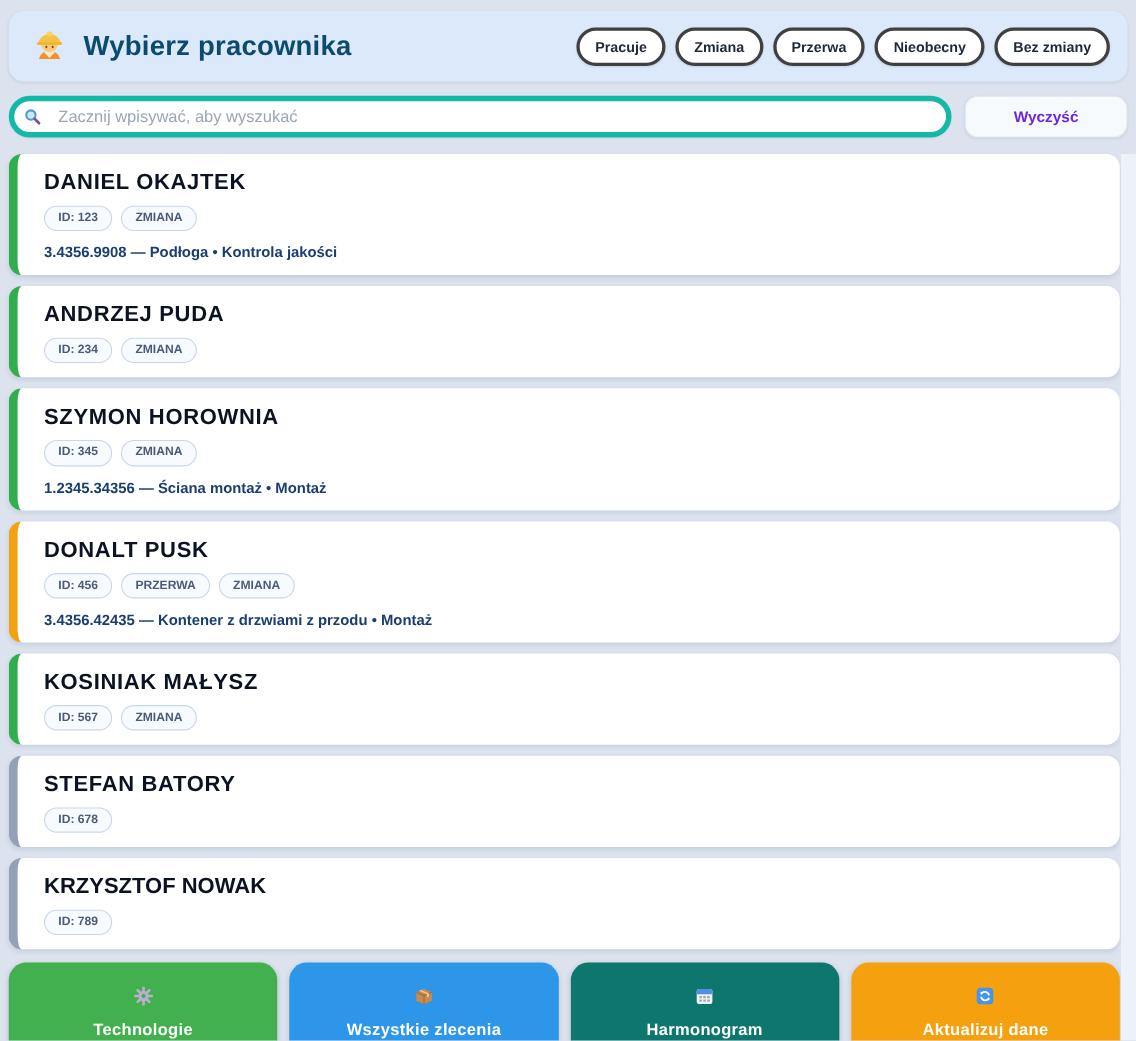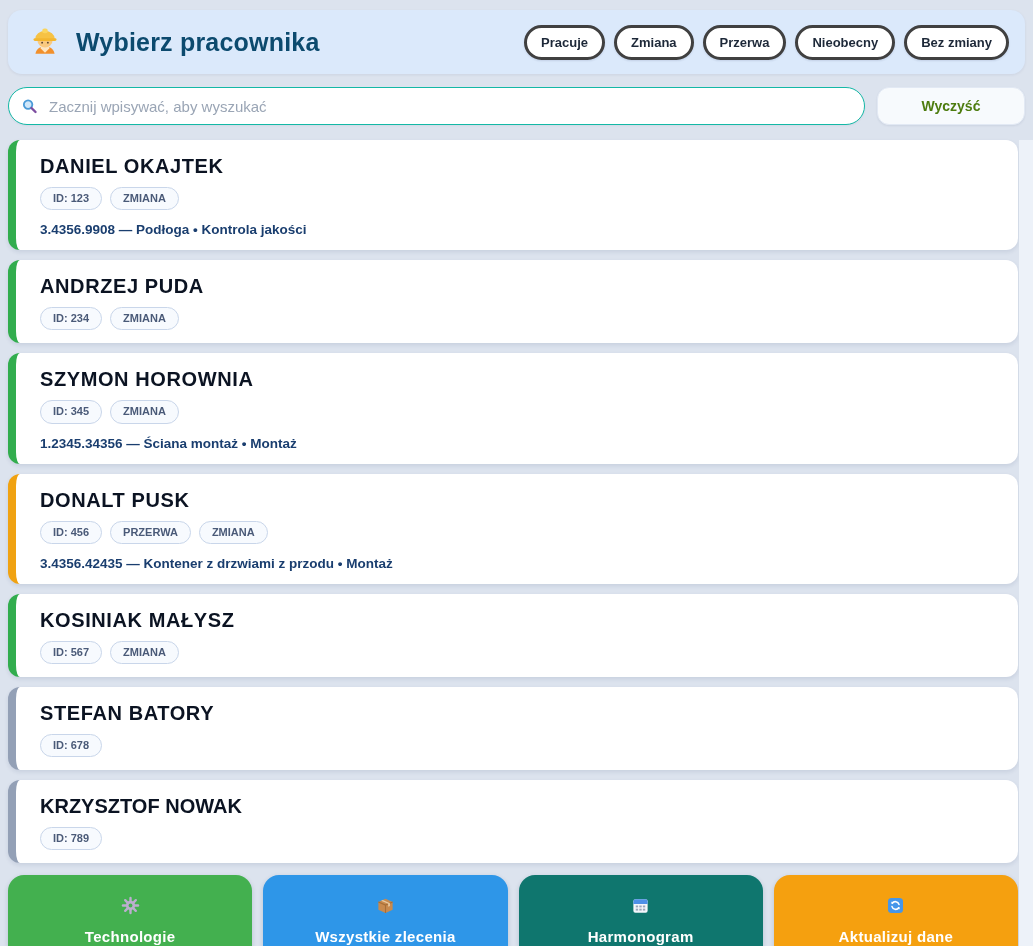--- a/index.html
+++ b/index.html
@@ -28,31 +28,31 @@
     background:#ffffff; border:3px solid #404040; border-radius:999px;
     padding:7px 14px; font-size:13px; font-weight:700; color:#1d2838;
     box-shadow:0 1px 2px rgba(21,44,84,.12); cursor:pointer;
     font-family:inherit; white-space:nowrap;
   }
 
   
   .search-row { margin:13px 8px 0; display:flex; gap:12px; }
   .search-box { flex:1; position:relative; }
   .search-box input {
-    width:100%; height:38px; border:1px solid #14b8a6; border-radius:19px;
+    width:100%; height:38px; border:5px solid #14b8a6; border-radius:19px;
     padding:0 16px 0 40px; font-size:15px; color:#0f172a; outline:none;
     font-family:inherit; background:#ffffff;
     box-shadow:0 1px 2px rgba(21,44,84,.05);
   }
   .search-box input::placeholder { color:#9aa5b5; }
   .search-icon { position:absolute; left:13px; top:50%; transform:translateY(-50%); display:flex; }
   .clear-btn {
     width:148px; height:38px; background:#f7fafd;
     border:1px solid #e2e9f4; border-radius:12px;
-    font-size:14px; font-weight:600; color:#4d7c0f;
+    font-size:14px; font-weight:600; color:#6d28d9;
     box-shadow:0 1px 2px rgba(21,44,84,.08); cursor:pointer; font-family:inherit;
   }
 
   
   .list { margin:15px 15px 0 8px; display:flex; flex-direction:column; gap:10px; }
   .card {
     background:#ffffff; border-radius:12px;
     border-left:8px solid #93a0b6;
     padding:13px 16px 13px 24px;
     box-shadow:0 2px 4px rgba(21,44,84,.10);

